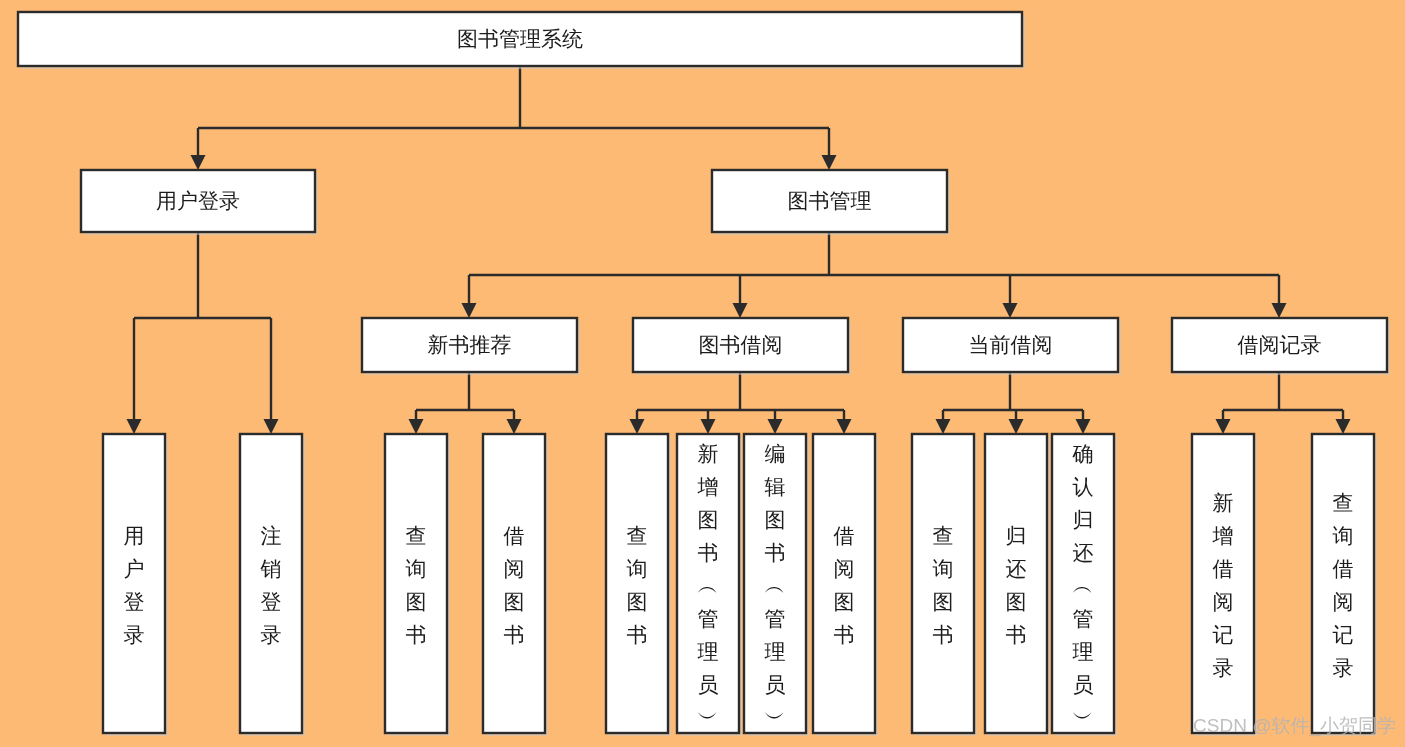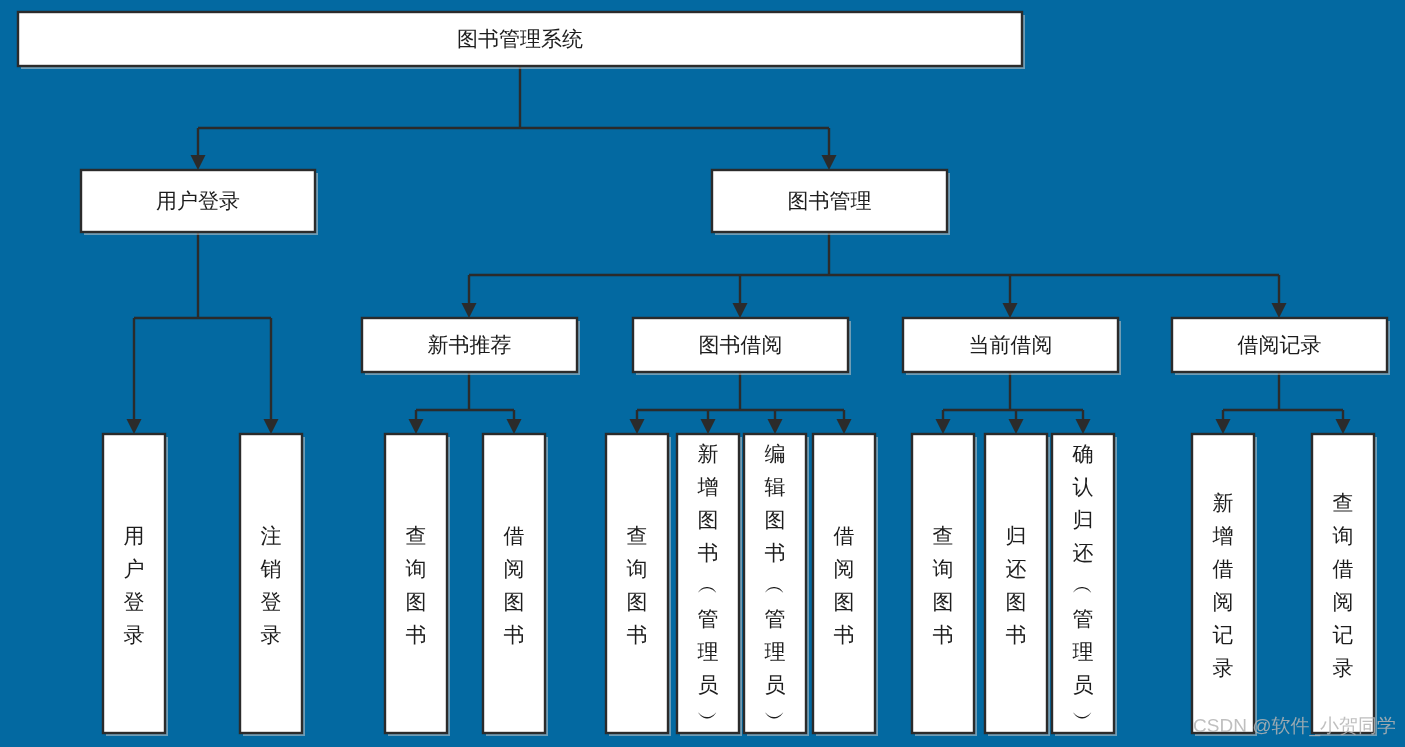--- a/index.html
+++ b/index.html
@@ -8,21 +8,21 @@
     padding: 0;
     background: #ffffff;
   }
   body {
     font-family: "Liberation Sans", "DejaVu Sans", sans-serif;
   }
   #diagram-root {
     position: relative;
     width: 1405px;
     height: 747px;
-    background: #0369a1;
+    background: #fdba74;
     overflow: hidden;
   }
   svg.diagram-canvas {
     position: absolute;
     left: 0;
     top: 0;
     width: 1405px;
     height: 747px;
     display: block;
   }

